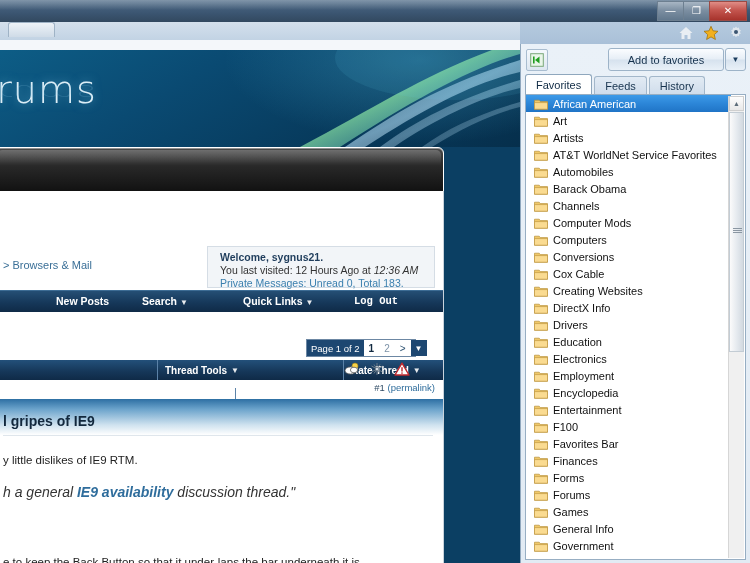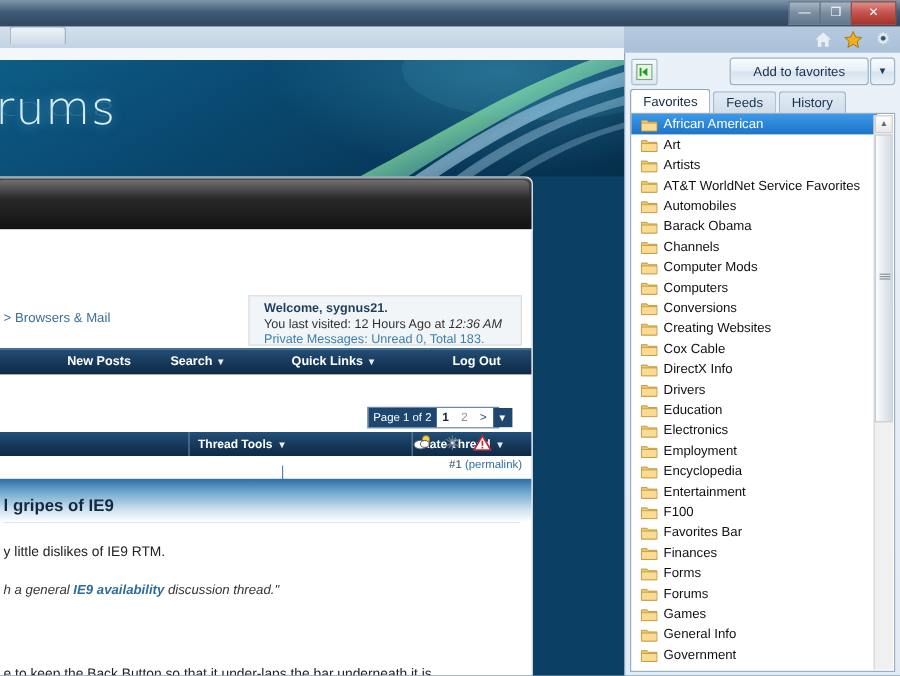--- a/index.html
+++ b/index.html
@@ -196,21 +196,21 @@
 
   .postbody{
     position:absolute;left:0;top:244px;width:448px;bottom:0;
     background:#ffffff;
   }
   .hr-soft{position:absolute;left:8px;right:10px;top:0;height:1px;background:#dfe6ec;}
   .pl{
     position:absolute;left:8px;font-size:11.5px;color:#222;line-height:15px;
     white-space:nowrap;
   }
-  .pl.it{font-style:italic;font-size:11px;color:#333;text-align:center;}
+  .pl.it{font-style:italic;font-size:14px;color:#333;text-align:center;}
   .pl.it a{color:#2f6d9c;font-weight:bold;text-decoration:none;font-style:italic;}
 
   
   .page-rightgutter{
     position:absolute;left:443px;top:50px;width:77px;height:513px;
     background:linear-gradient(180deg,#0a4d74 0%,#0a4066 40%,#0e5b86 100%);
   }
 
   
   .fav{
@@ -388,21 +388,21 @@
       <div class="navstrip">
         <div class="ni" style="left:45px;padding-left:16px;">
           <span>New Posts</span>
         </div>
         <div class="ni" style="left:147px;">
           <span>Search</span><span class="caret">▼</span>
         </div>
         <div class="ni" style="left:248px;">
           <span>Quick Links</span><span class="caret">▼</span>
         </div>
-        <div class="ni" style="left:382px;">
+        <div class="ni" style="left:359px;font-family:Liberation Mono, monospace;">
           <span>Log Out</span>
         </div>
       </div>
 
       <div class="pagectl">
         <div class="pg-label">Page 1 of 2</div>
         <div class="pg-num cur">1</div>
         <div class="pg-num dim">2</div>
         <div class="pg-next">&gt;</div>
         <div class="pg-drop">▼</div>
@@ -569,28 +569,28 @@
               <path d="M0.5 2.2 H5.2 L6.4 3.6 H13.5 V11.2 H0.5 Z" fill="#f0c868" stroke="#b8913a" stroke-width="0.7"></path>
               <path d="M0.5 4.6 H13.5 V11.2 H0.5 Z" fill="#fadb91" stroke="#b8913a" stroke-width="0.6"></path>
             </svg>
             <span>Conversions</span>
           </div>
           <div class="frow">
             <svg class="fico" viewBox="0 0 14 12">
               <path d="M0.5 2.2 H5.2 L6.4 3.6 H13.5 V11.2 H0.5 Z" fill="#f0c868" stroke="#b8913a" stroke-width="0.7"></path>
               <path d="M0.5 4.6 H13.5 V11.2 H0.5 Z" fill="#fadb91" stroke="#b8913a" stroke-width="0.6"></path>
             </svg>
+            <span>Cox Cable</span>
+          </div>
+          <div class="frow">
+            <svg class="fico" viewBox="0 0 14 12">
+              <path d="M0.5 2.2 H5.2 L6.4 3.6 H13.5 V11.2 H0.5 Z" fill="#f0c868" stroke="#b8913a" stroke-width="0.7"></path>
+              <path d="M0.5 4.6 H13.5 V11.2 H0.5 Z" fill="#fadb91" stroke="#b8913a" stroke-width="0.6"></path>
+            </svg>
             <span>Creating Websites</span>
-          </div>
-          <div class="frow">
-            <svg class="fico" viewBox="0 0 14 12">
-              <path d="M0.5 2.2 H5.2 L6.4 3.6 H13.5 V11.2 H0.5 Z" fill="#f0c868" stroke="#b8913a" stroke-width="0.7"></path>
-              <path d="M0.5 4.6 H13.5 V11.2 H0.5 Z" fill="#fadb91" stroke="#b8913a" stroke-width="0.6"></path>
-            </svg>
-            <span>Cox Cable</span>
           </div>
           <div class="frow">
             <svg class="fico" viewBox="0 0 14 12">
               <path d="M0.5 2.2 H5.2 L6.4 3.6 H13.5 V11.2 H0.5 Z" fill="#f0c868" stroke="#b8913a" stroke-width="0.7"></path>
               <path d="M0.5 4.6 H13.5 V11.2 H0.5 Z" fill="#fadb91" stroke="#b8913a" stroke-width="0.6"></path>
             </svg>
             <span>DirectX Info</span>
           </div>
           <div class="frow">
             <svg class="fico" viewBox="0 0 14 12">

